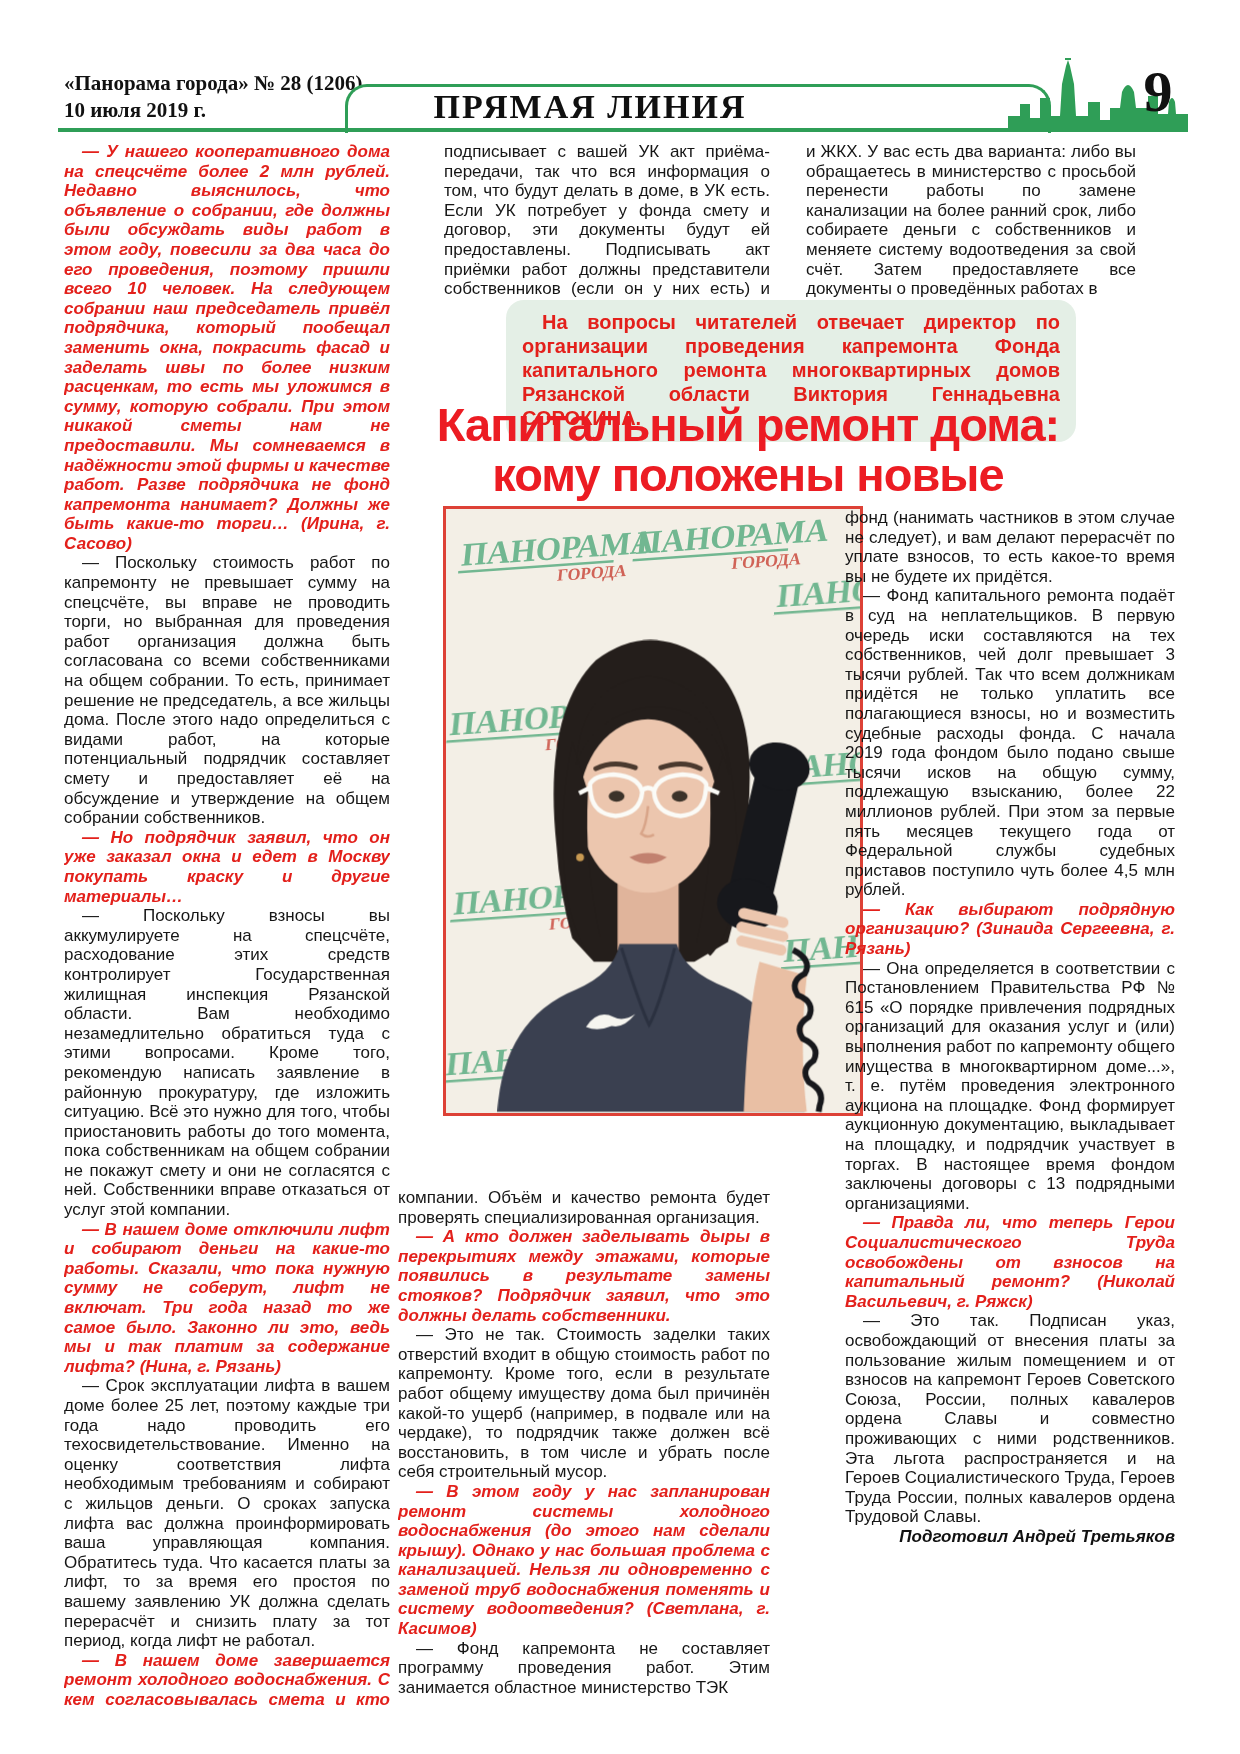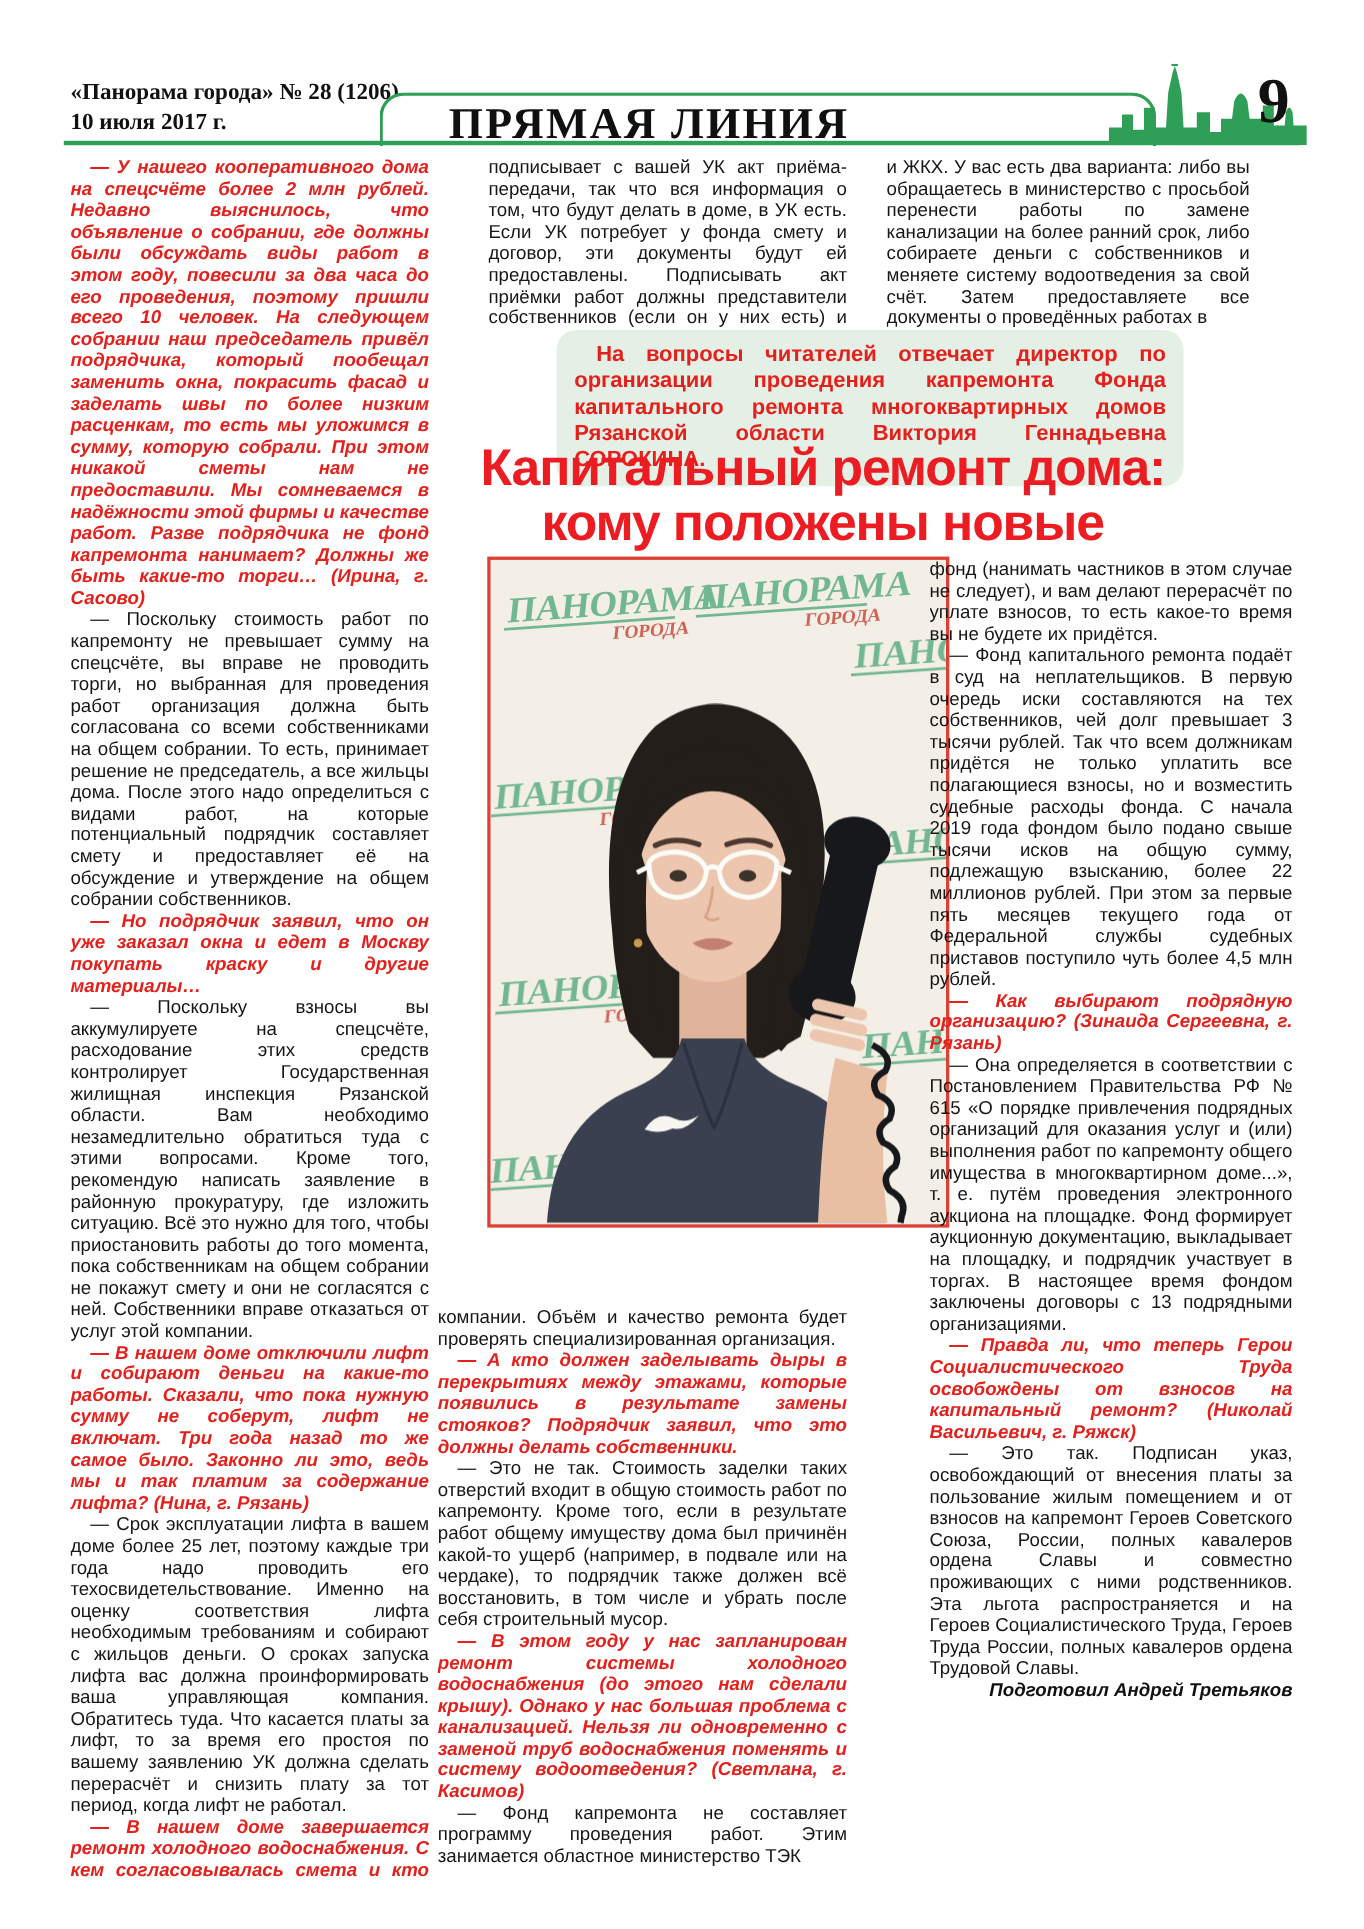--- a/index.html
+++ b/index.html
@@ -19,21 +19,21 @@
     background:#2f9e57;
   }
   .section-box{
     position:absolute;left:345px;top:84px;width:700px;height:46px;
     border:3px solid #2f9e57;border-bottom:none;
     border-radius:22px 22px 0 0;background:#fff;
   }
   .section-title{
     position:absolute;left:380px;top:88px;width:420px;
     font-family:"Liberation Serif",serif;font-weight:bold;
-    font-size:40px;letter-spacing:2px;color:#101010;text-align:center;
+    font-size:34px;letter-spacing:2px;color:#101010;text-align:center;
   }
   .skyline{position:absolute;left:1008px;top:58px;}
   .page-number{
     position:absolute;left:1128px;top:58px;width:60px;text-align:center;
     font-family:"Liberation Serif",serif;font-weight:bold;
     font-size:58px;color:#111;
   }
   
   .col{
     position:absolute;font-size:17px;line-height:19.6px;
@@ -73,21 +73,21 @@
   }
   .photo svg{display:block;width:100%;height:100%;}
 </style>
 </head>
 <body>
 
 <div id="page">
 
   <div class="masthead">
     <div>«Панорама города» № 28 (1206)</div>
-    <div>10 июля 2017 г.</div>
+    <div>10 июля 2019 г.</div>
   </div>
 
   <div class="section-box"></div>
   <div class="green-rule"></div>
   <div class="section-title">ПРЯМАЯ ЛИНИЯ</div>
 
   <div class="skyline">
     <svg width="180" height="74" viewBox="0 0 180 74">
       <path fill="#2f9e57" d="M0 74 L0 58 H12 V46 H22 V60 H32 V40 H42 V58 H52 L54 26 L58 8 L60 2 L62 8 L66 26 L68 58 H80 V44 H92 V62 H102 V50 H112 L114 34 Q120 20 126 34 L128 50 H140 V38 H150 V56 H160 L161 44 Q164 36 167 44 L168 56 H180 V74 Z"></path>
       <rect x="57" y="0" width="6" height="2" fill="#2f9e57"></rect>

